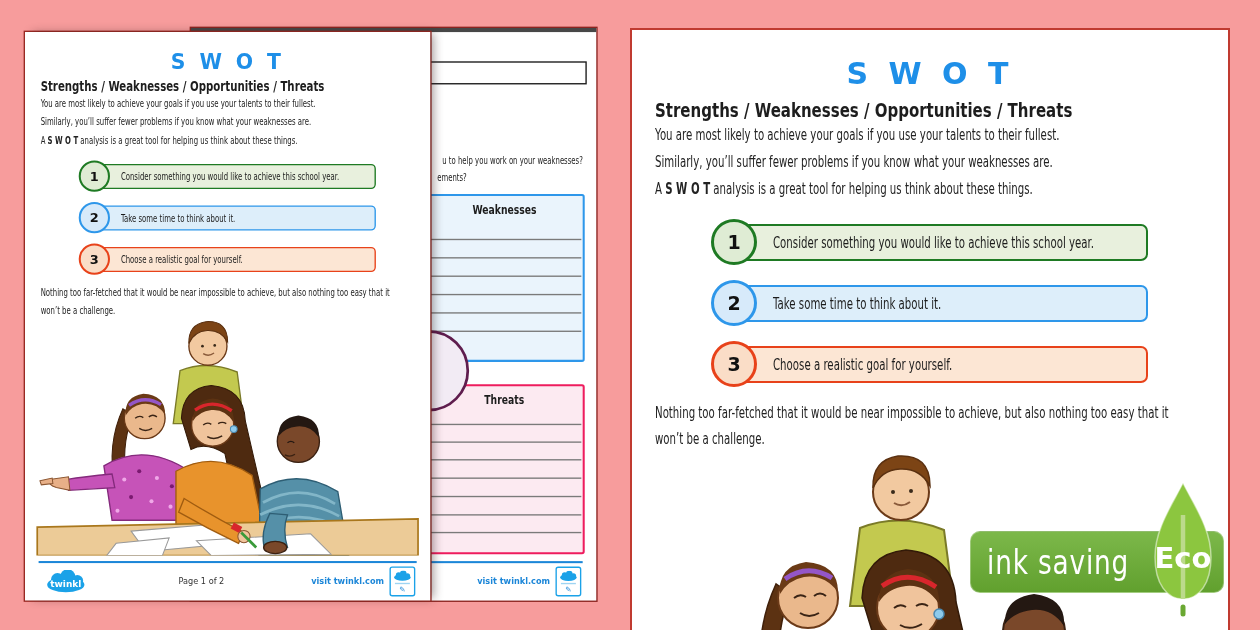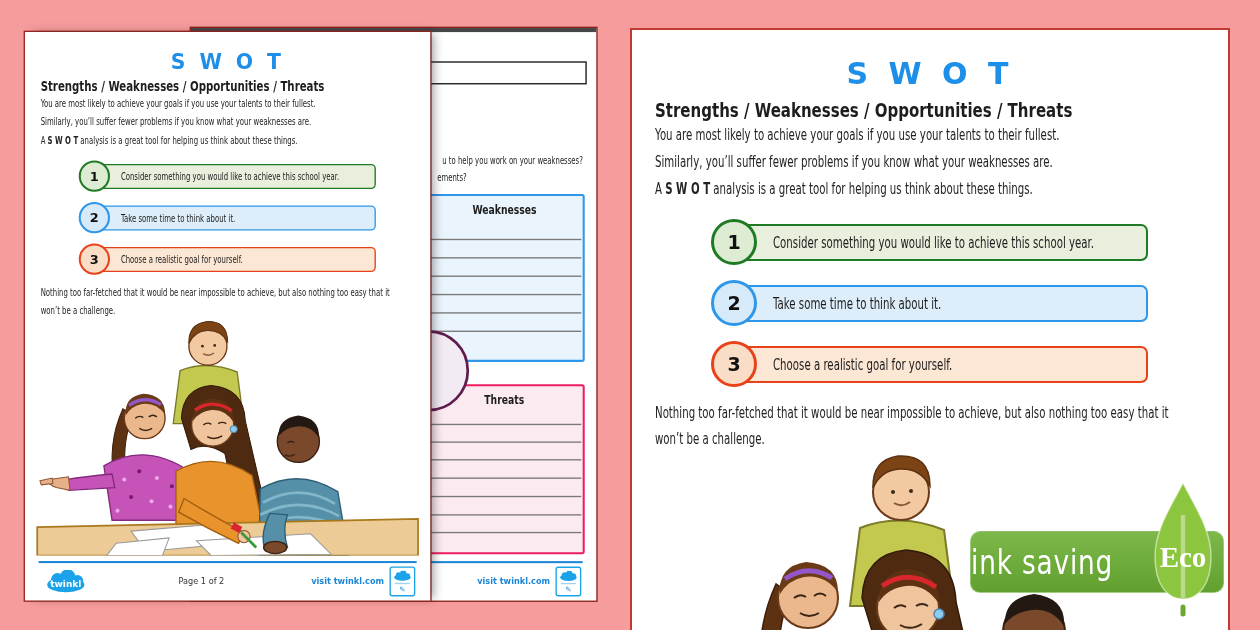--- a/index.html
+++ b/index.html
@@ -67,26 +67,26 @@
   .quad-label{margin-top:10px;text-align:center;font-size:17px;font-weight:bold;color:#1c1c1c;}
   .quad-label span{display:inline-block;transform:scaleX(.8);}
   .rule{position:absolute;left:352px;right:22px;height:2px;background:#7a7a7a;}
   .medallion{position:absolute;left:289px;top:438px;width:112px;height:112px;border-radius:50%;
              background:#f2ebf4;border:4px solid #5f1d4e;z-index:2;}
 
   
   .eco-banner{position:absolute;left:970px;top:531px;width:254px;height:62px;z-index:6;
               border-radius:10px;background:linear-gradient(#7cb84a,#61a02e);
               border:1px solid rgba(255,255,255,.3);box-sizing:border-box;
-              display:flex;align-items:center;}
+              display:flex;align-items:center;padding-left:16px;}
   .eco-banner .ink{font-size:33px;color:#fff;transform:scaleX(.8);transform-origin:0 50%;
                    white-space:nowrap;letter-spacing:1px;}
   .eco-leaf{position:absolute;left:1146px;top:481px;width:74px;height:136px;z-index:7;}
   .eco-word{position:absolute;left:1146px;top:541px;width:74px;text-align:center;z-index:8;
-            font-size:29px;font-weight:bold;color:#fff;font-family:Liberation Serif, serif;}
+            font-size:29px;font-weight:bold;color:#fff;}
 </style>
 </head>
 <body>
 
 <svg width="0" height="0" style="position:absolute" aria-hidden="true">
   <defs>
     <g id="kids-art">
 
       <path d="M212,92 Q252,76 296,94 L306,170 L202,170 Z" fill="#c3c94f" stroke="#7a7a28" stroke-width="2"></path>
       <circle cx="253" cy="56" r="28" fill="#f2c9a0" stroke="#6b3a18" stroke-width="2"></circle>

